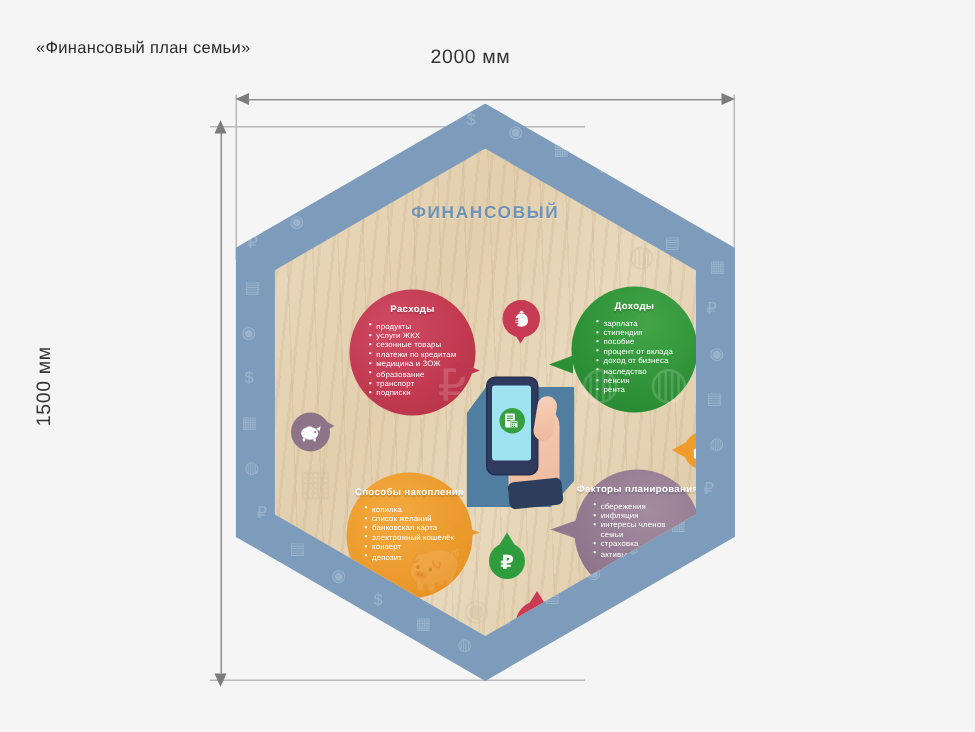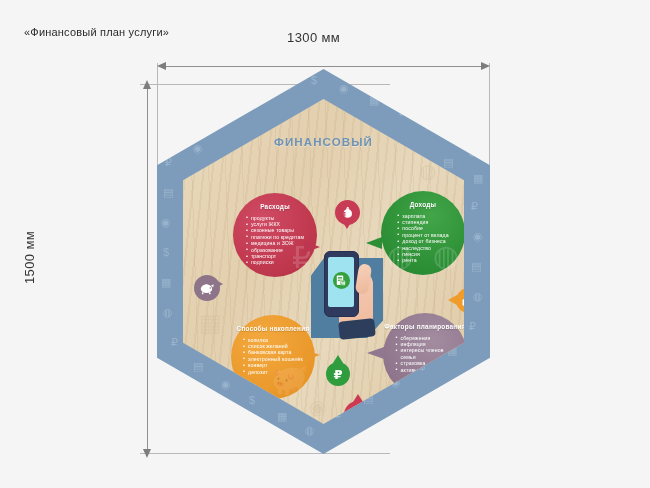--- a/index.html
+++ b/index.html
@@ -223,28 +223,28 @@
   }
   .wm{
     position:absolute;color:#d3c0a0;opacity:.45;line-height:1;user-select:none;
   }
 </style>
 </head>
 <body>
 
 <div class="page">
 
-  <div class="caption">«Финансовый план услуги»</div>
+  <div class="caption">«Финансовый план семьи»</div>
 
   <div class="ext-line ext-v" style="left:157px;top:63px;height:110px;"></div>
   <div class="ext-line ext-v" style="left:489px;top:63px;height:110px;"></div>
   <div class="arrow-line arrow-h" style="left:161px;top:66px;width:324px;"></div>
   <div class="arw arw-l" style="left:157px;top:62px;"></div>
   <div class="arw arw-r" style="left:481px;top:62px;"></div>
-  <div class="dim-label-top">1300 мм</div>
+  <div class="dim-label-top">2000 мм</div>
 
   <div class="ext-line ext-h" style="left:140px;top:84px;width:250px;"></div>
   <div class="ext-line ext-h" style="left:140px;top:453px;width:250px;"></div>
   <div class="arrow-line arrow-v" style="left:147px;top:88px;height:361px;"></div>
   <div class="arw arw-u" style="left:143px;top:80px;"></div>
   <div class="arw arw-d" style="left:143px;top:449px;"></div>
   <div class="dim-label-left">1500 мм</div>
 
   <div class="poster-wrap">
 

